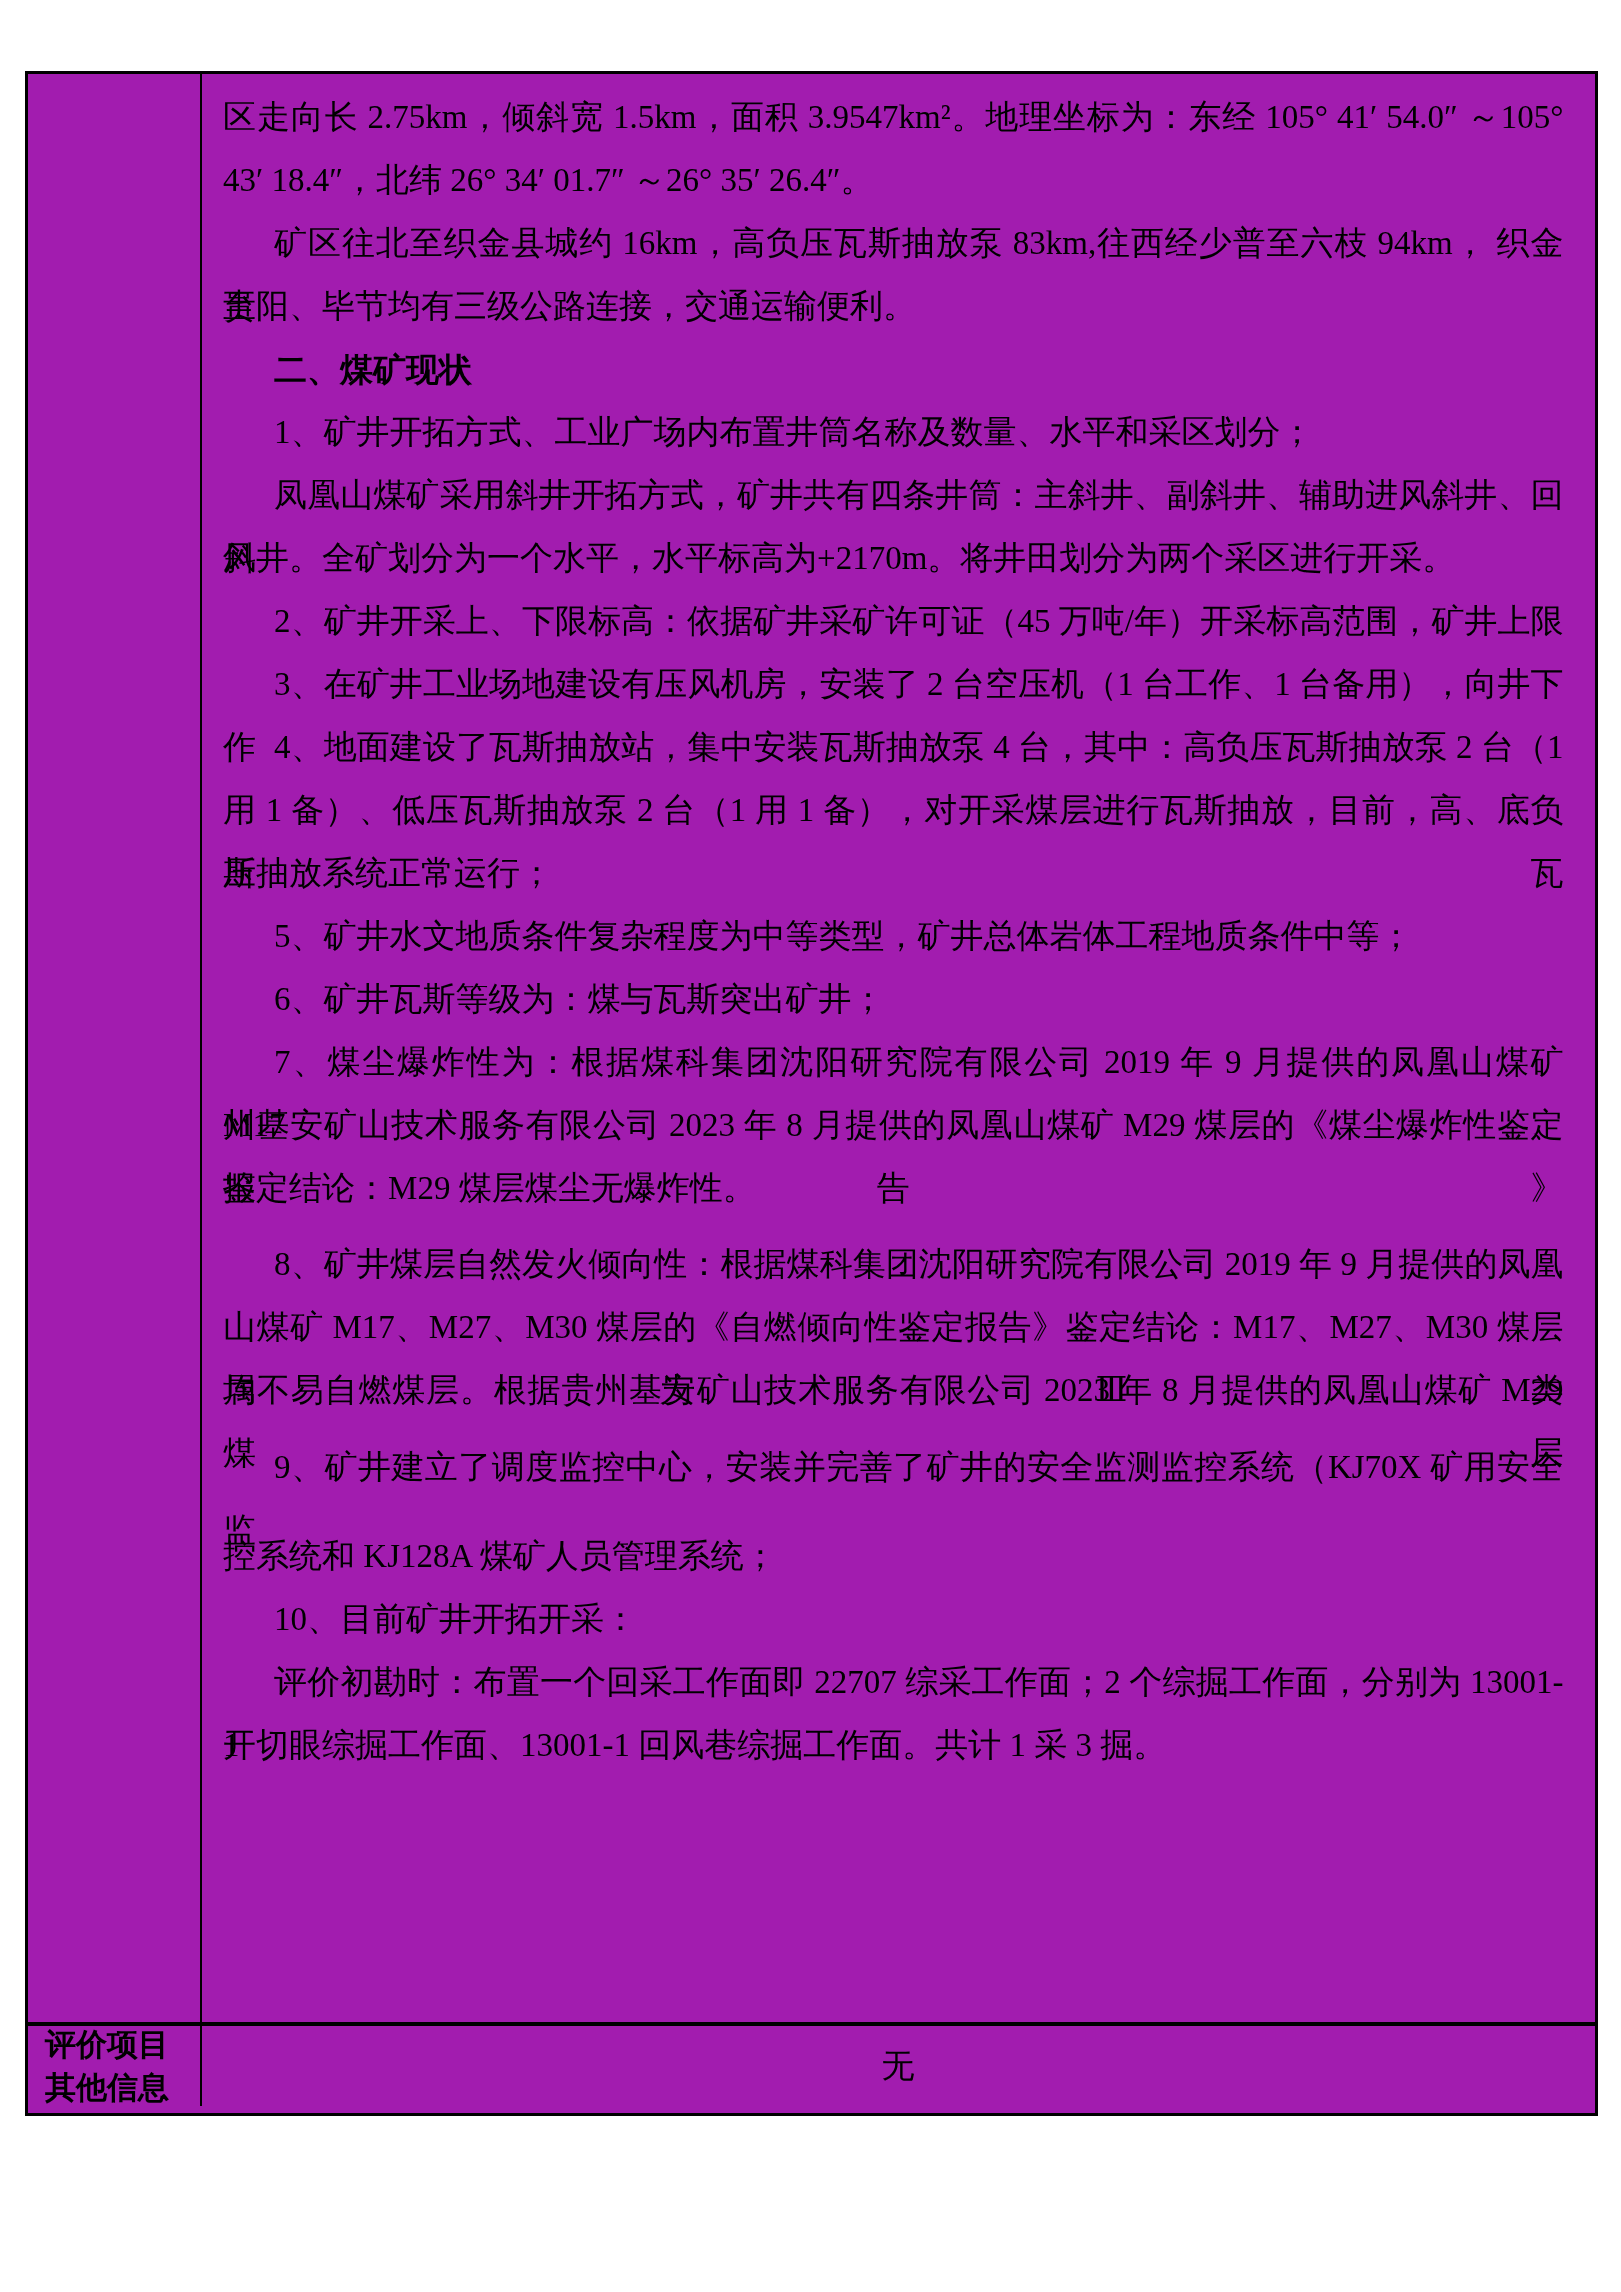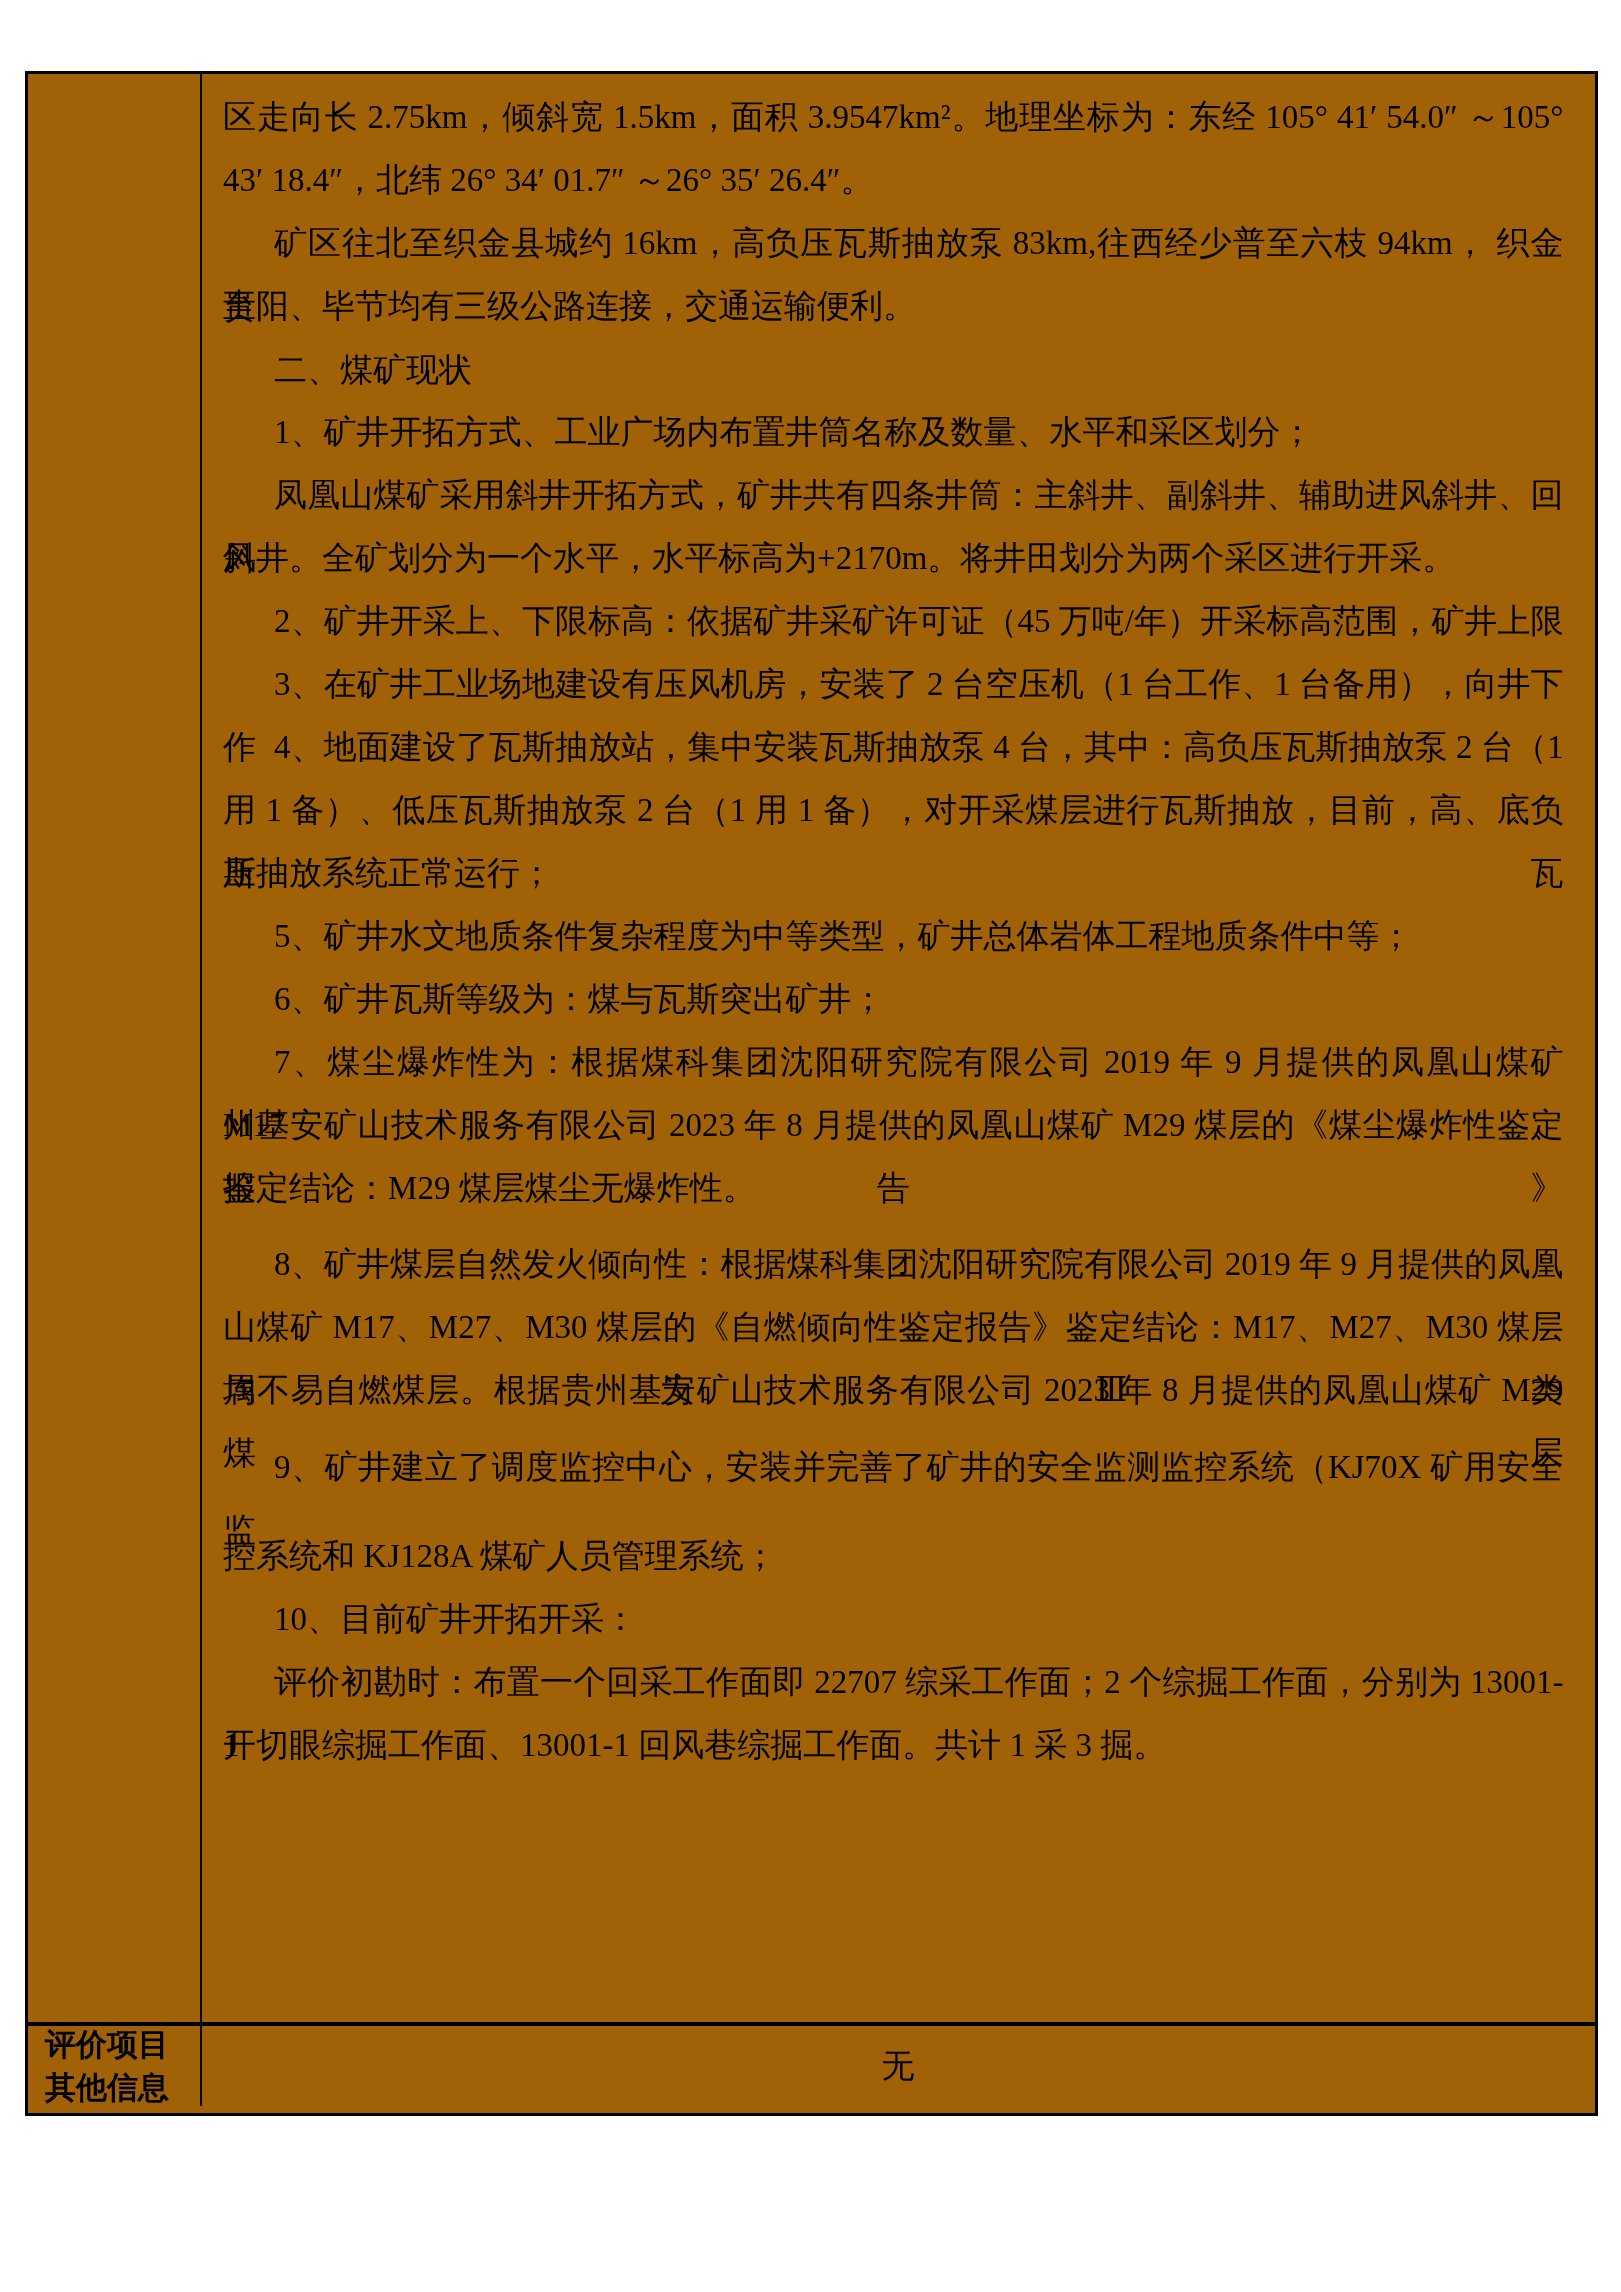--- a/index.html
+++ b/index.html
@@ -12,21 +12,21 @@
     font-family: "Liberation Serif", "DejaVu Serif", serif;
   }
   .doc-table {
     position: absolute;
     left: 24.5px;
     top: 71px;
     width: 1573px;
     height: 2045px;
     border: 3.9px solid #000000;
     box-sizing: border-box;
-    background: #a16207;
+    background: #a21caf;
   }
   .row { display: flex; box-sizing: border-box; }
   .main-row { height: 1948px; }
   .footer-row { border-top: 4.9px solid #000000; height: 84px; }
   .left-cell {
     width: 174px;
     flex: 0 0 174px;
     border-right: 2px solid #000000;
     box-sizing: border-box;
   }
@@ -38,21 +38,21 @@
     font-size: 33px;
     line-height: 63px;
   }
   .ln {
     height: 63px;
     line-height: 63px;
     white-space: pre-wrap;
   }
   .fill { text-align: justify; text-align-last: justify; }
   .indent { text-indent: 51px; }
-  .hei { font-family: "Liberation Sans", sans-serif; font-weight: normal; }
+  .hei { font-family: "Liberation Sans", sans-serif; font-weight: bold; }
   .sp  { margin-top: 13.7px; }
   .sp2 { margin-top: 25.5px; }
   .footer-label {
     display: flex;
     flex-direction: column;
     justify-content: center;
     padding-left: 17.6px;
     font-family: "Liberation Sans", sans-serif;
     font-weight: bold;
     font-size: 31px;

